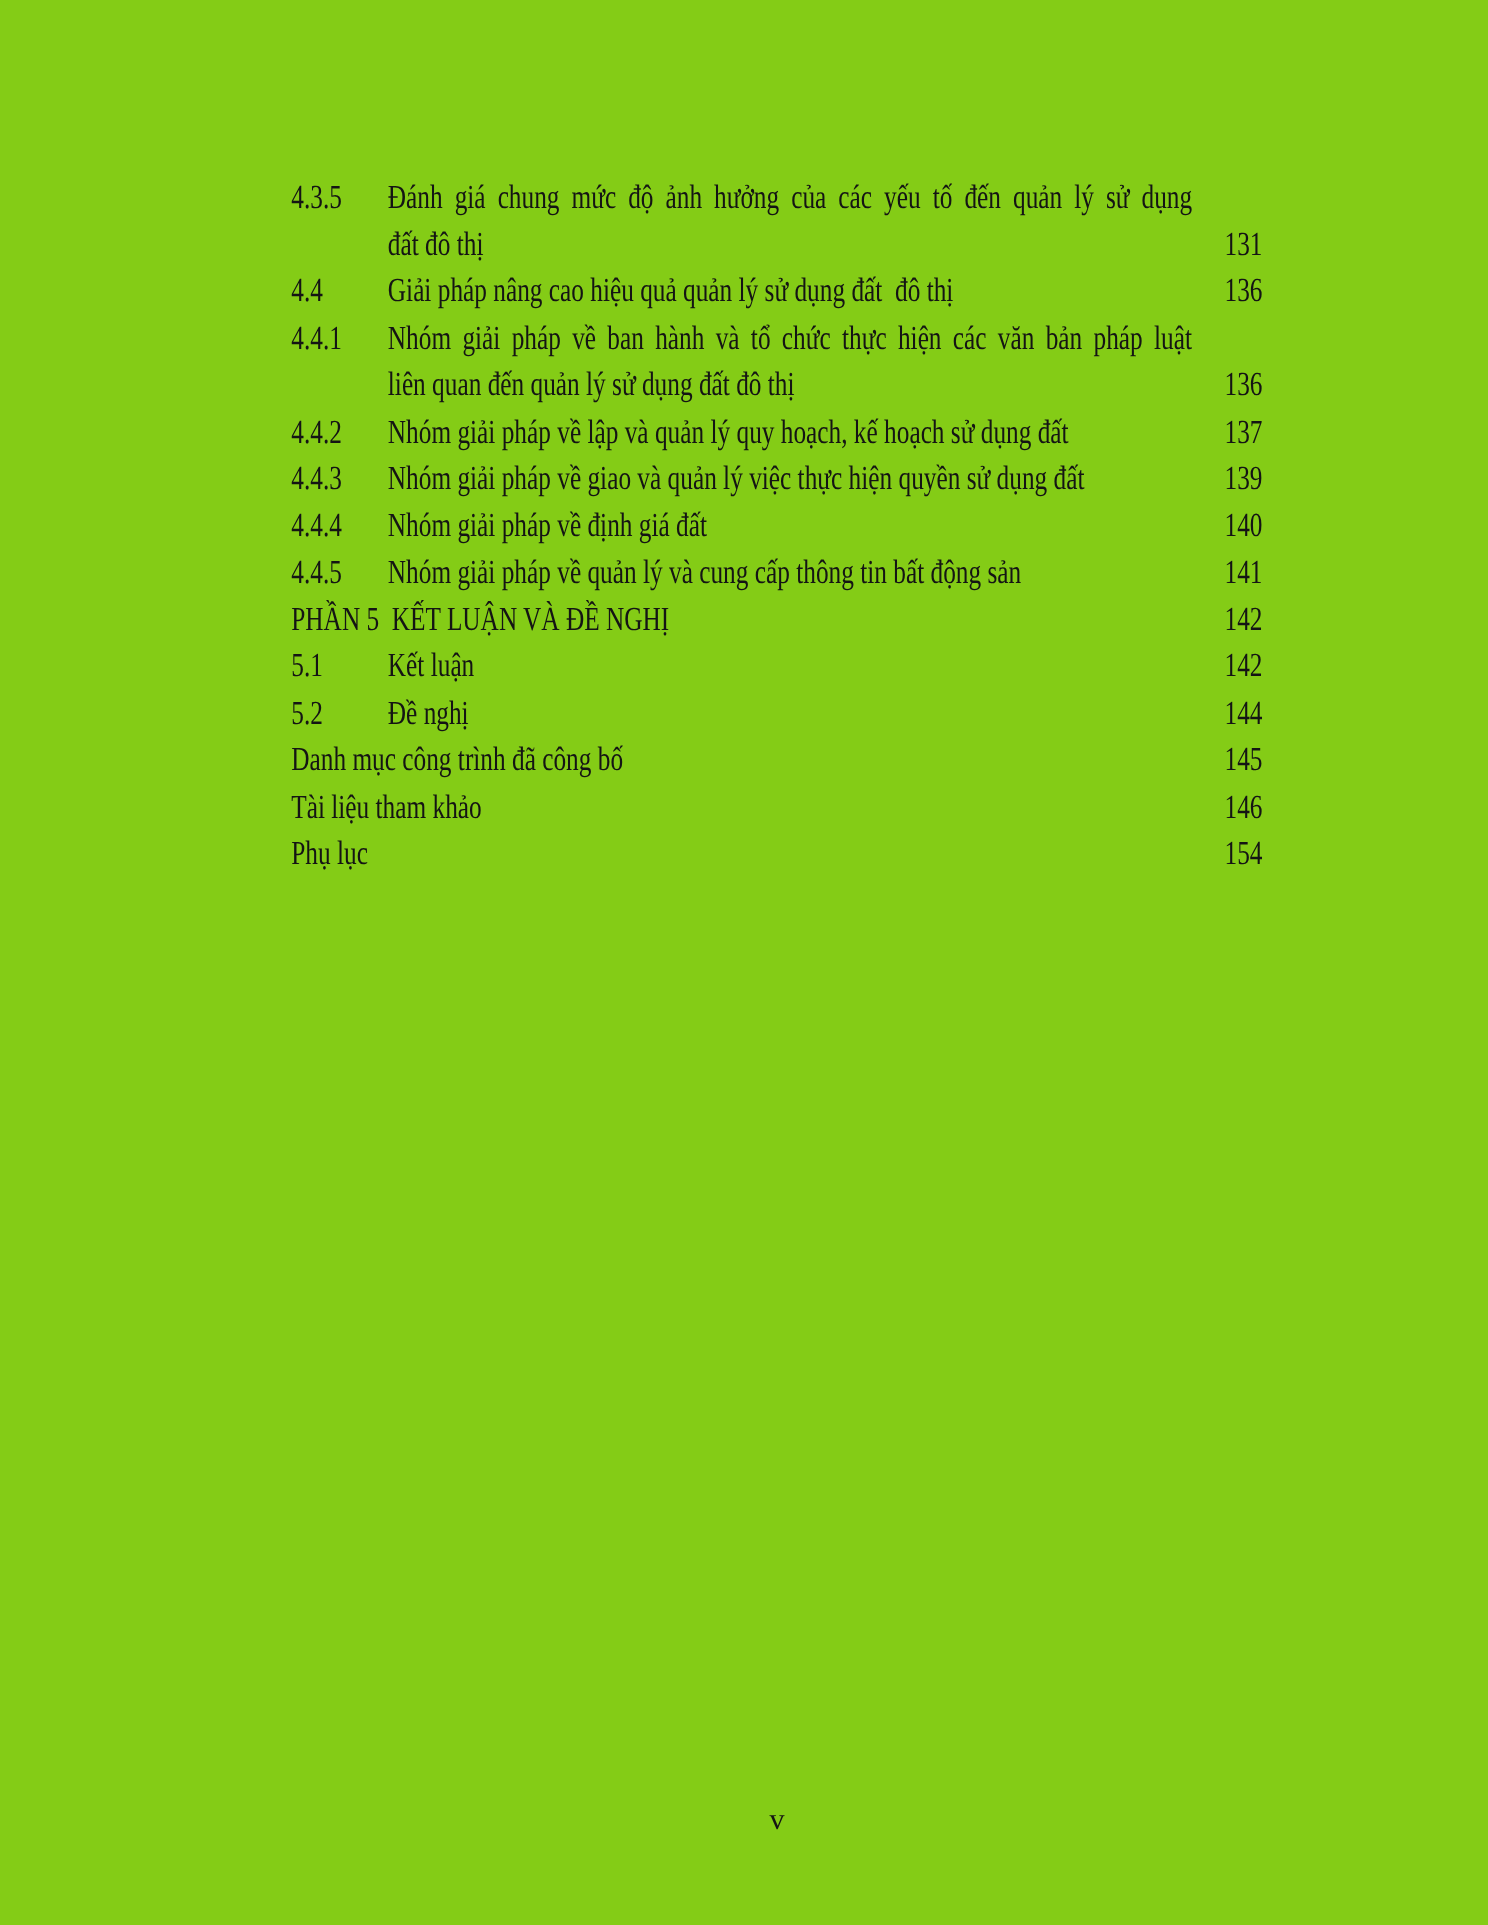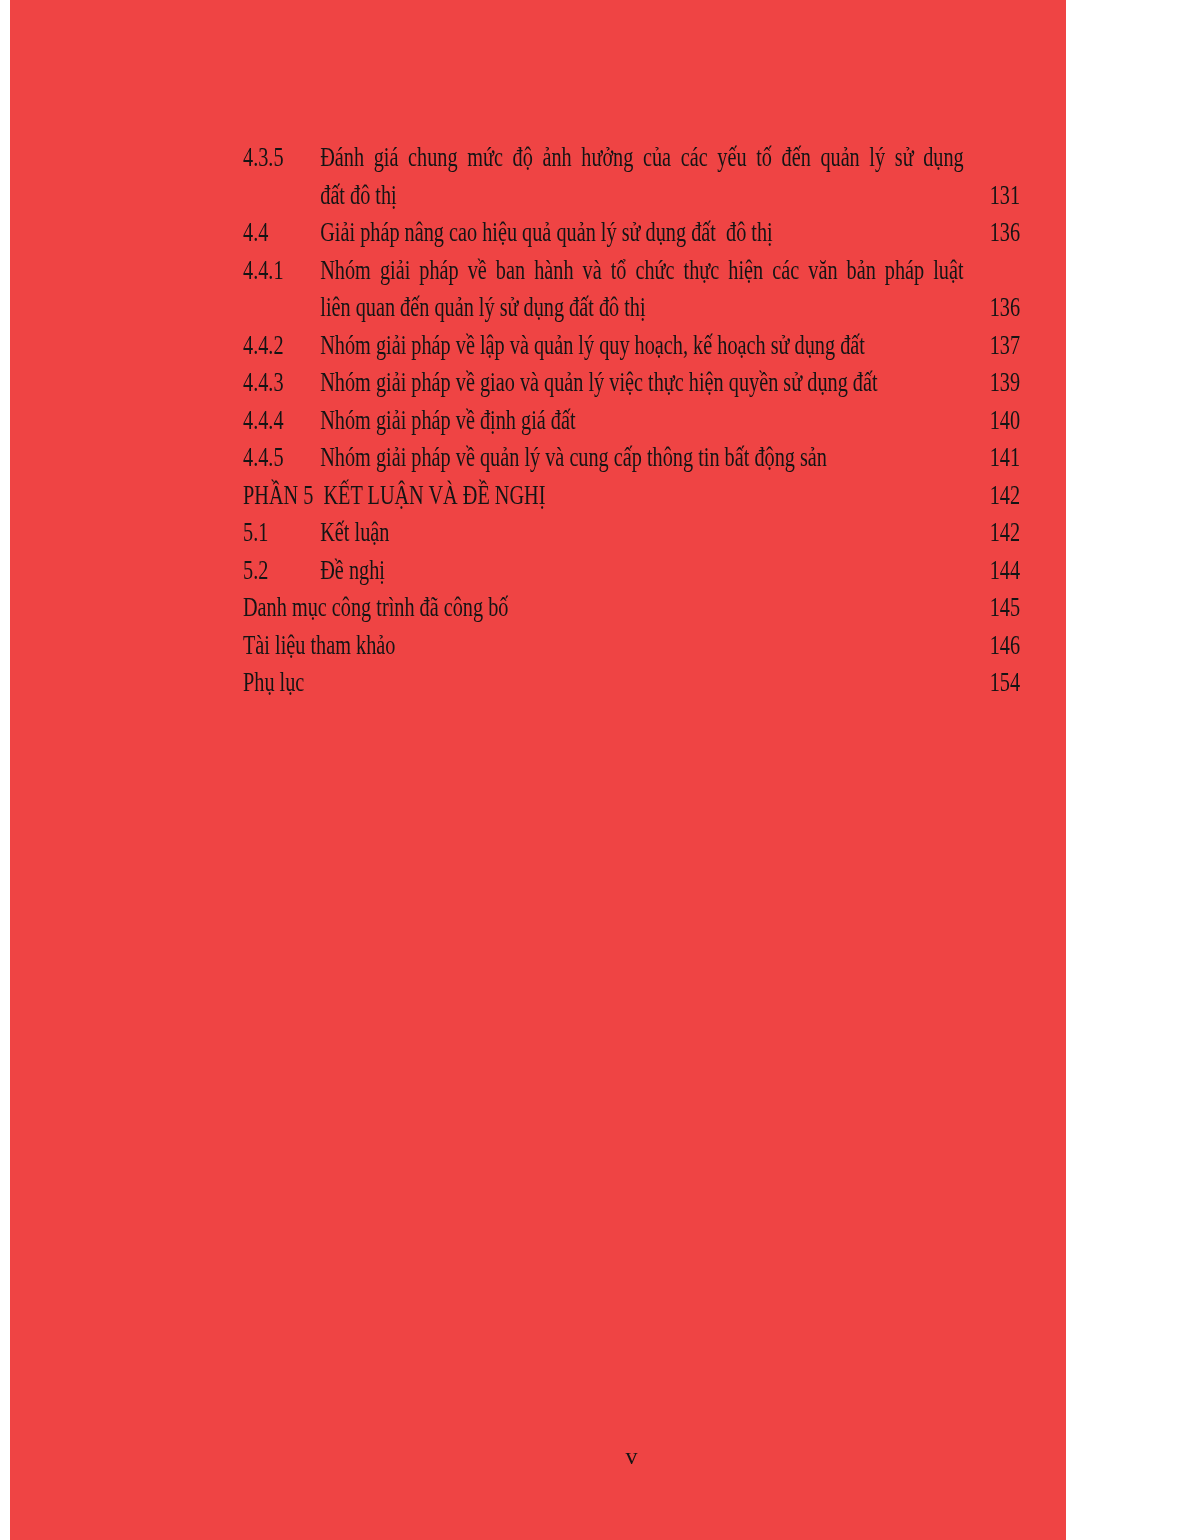--- a/index.html
+++ b/index.html
@@ -4,24 +4,23 @@
 <style>
   * { margin: 0; padding: 0; box-sizing: border-box; }
   html, body { background: #ffffff; }
   body {
     width: 1190px; height: 1540px;
     font-family: "Liberation Serif", "DejaVu Serif", serif;
     color: #141414;
   }
   .page {
     position: relative;
-    width: 1056px; height: 1540px;
-    background: #ef4444;
+    width: 1190px; height: 1540px;
+    background: #84cc16;
     overflow: hidden;
-    margin-left: 10px;
   }
   .toc {
     position: absolute;
     left: 233px; top: 139px;
     width: 1036px;
     transform: scaleX(0.75);
     transform-origin: 0 0;
     font-size: 27px;
     line-height: 37.5px;
   }

